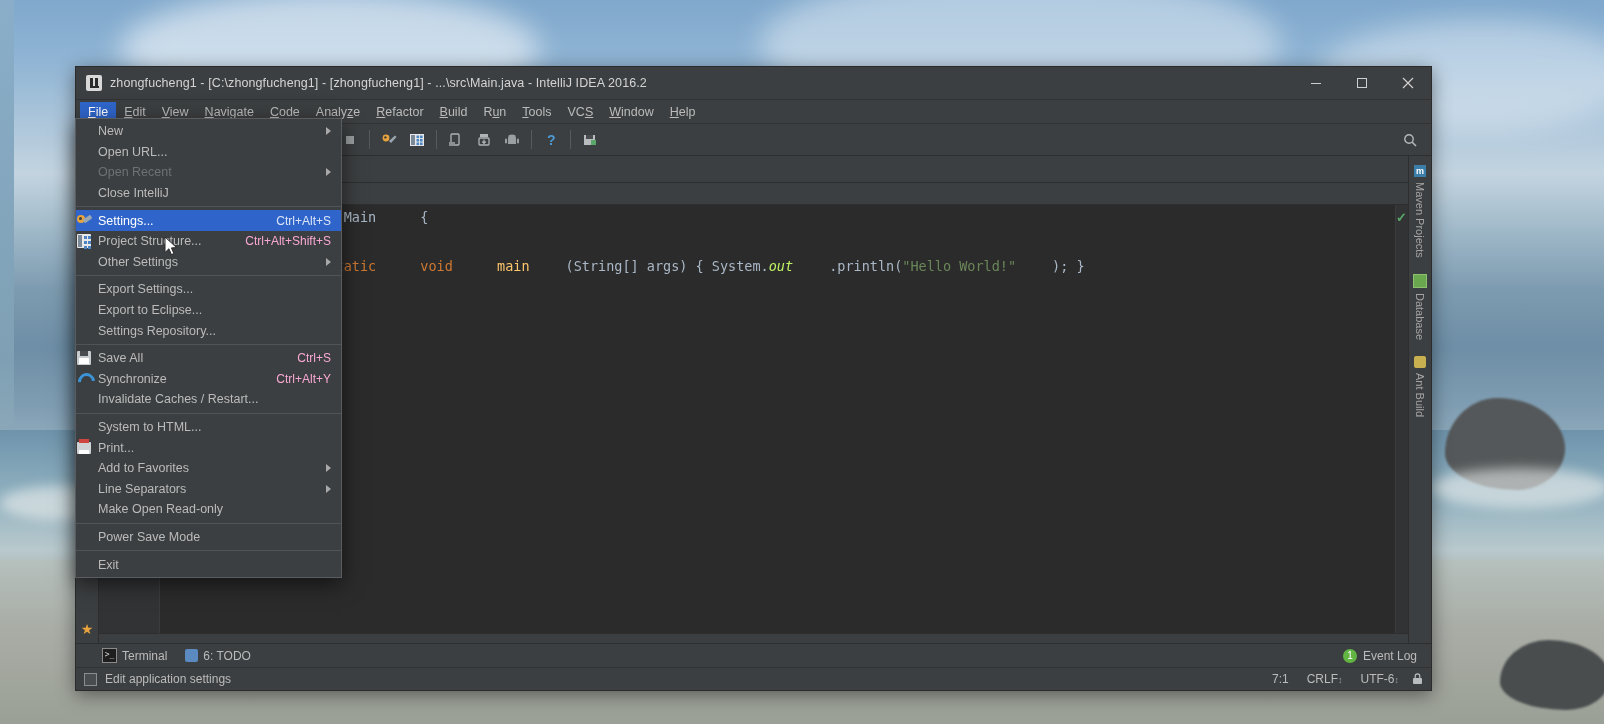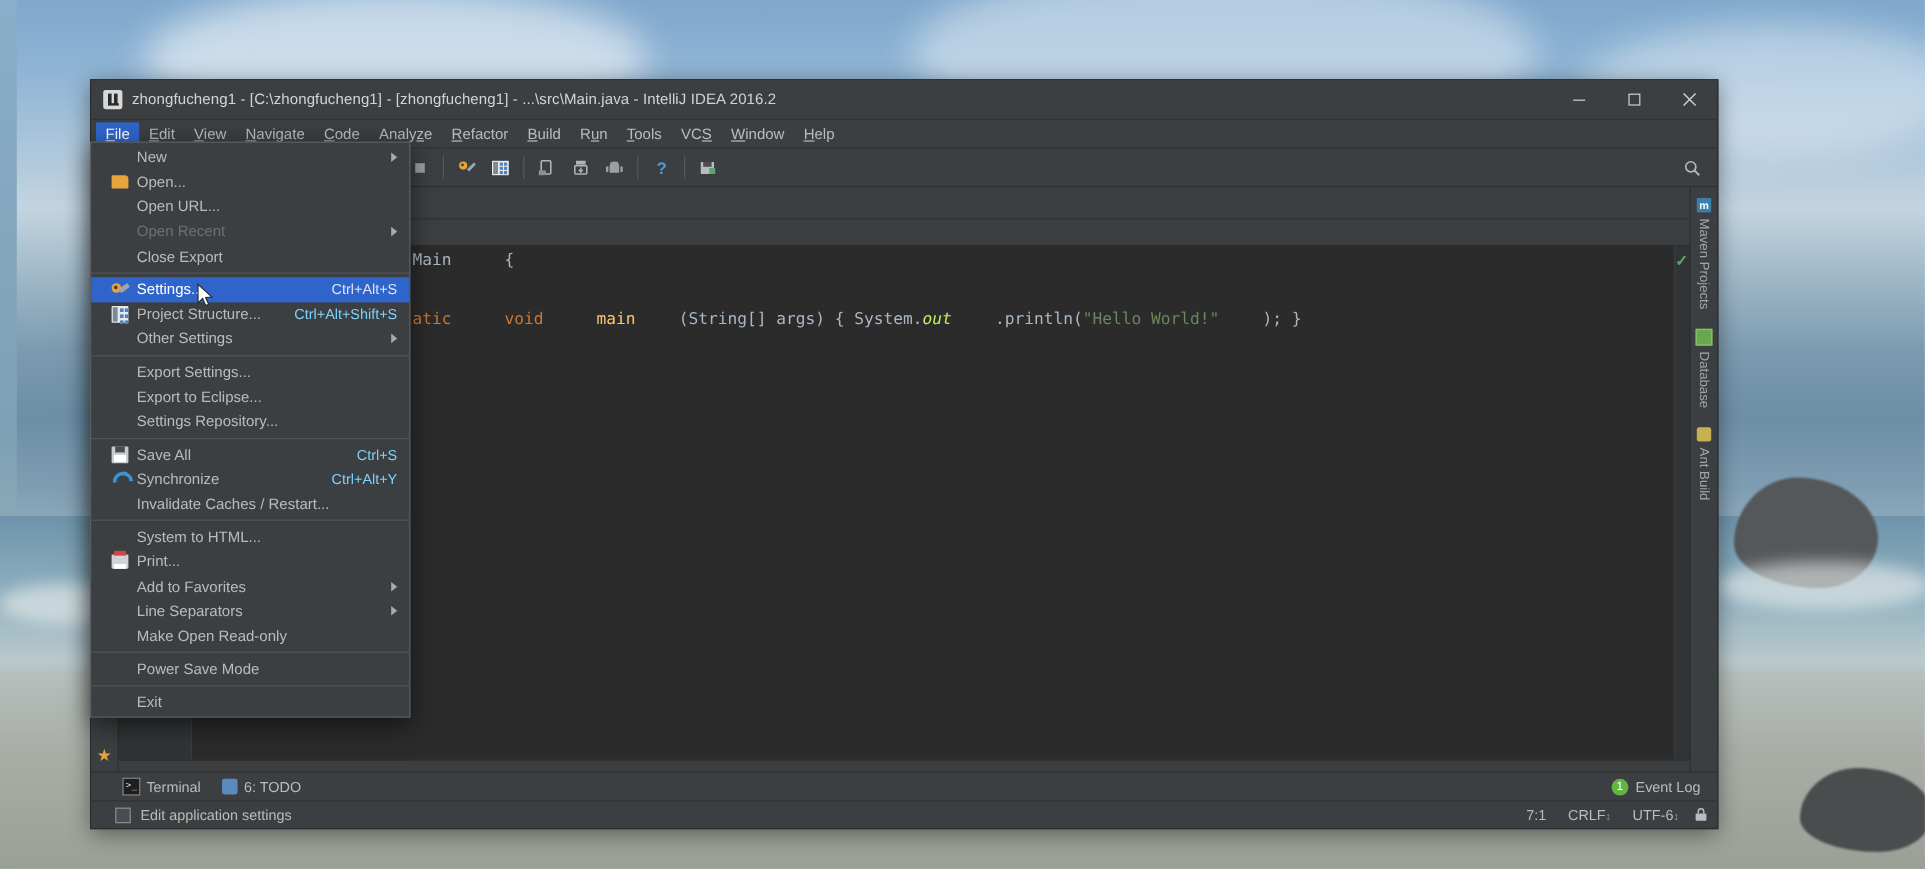--- a/index.html
+++ b/index.html
@@ -238,21 +238,21 @@
   #event-log { display: flex; align-items: center; gap: 6px; font-size: 12px; color: #bbbbbb; padding-right: 14px; }
   #event-badge {
     width: 14px; height: 14px; border-radius: 50%;
     background: #62b543; color: #ffffff; font-size: 10px;
     display: flex; align-items: center; justify-content: center; line-height: 1;
   }
 
   
   #status-bar {
     height: 22px; background: #3c3f41; border-top: 1px solid #323232;
-    display: flex; align-items: center; flex: 0 0 22px; padding: 0 8px 0 20px;
+    display: flex; align-items: center; flex: 0 0 22px; padding: 0 8px 0 8px;
     font-size: 12px; color: #bbbbbb;
   }
   #status-toggle {
     width: 11px; height: 11px; border: 1px solid #8a8e90; background: #4a4d4f;
     margin-right: 8px; flex: none;
   }
   .status-spacer { flex: 1 1 auto; }
   .status-cell { padding: 0 9px; white-space: nowrap; }
   .status-arrows { font-size: 9px; color: #9a9a9a; }
   #lock-icon { width: 11px; height: 12px; flex: none; margin-left: 4px; }
@@ -264,31 +264,31 @@
     width: 265px;
     background: #3c3f41;
     border: 1px solid #5a5d5f;
     box-shadow: 0 6px 20px rgba(0,0,0,0.55);
     padding: 2px 0;
     z-index: 50;
     font-size: 12.5px;
   }
   .mrow {
     display: flex; align-items: center; height: 20.6px;
-    padding: 0 10px 0 16px; color: #bbbbbb; white-space: nowrap;
+    padding: 0 10px 0 0; color: #bbbbbb; white-space: nowrap;
     position: relative;
   }
   .mrow.sel { background: #2f65ca; color: #ffffff; }
   .mrow.disabled { color: #6e7173; }
   .m-icon {
     width: 16px; height: 16px; margin-right: 6px; flex: none;
     display: flex; align-items: center; justify-content: center;
   }
   .m-label { flex: 1 1 auto; }
-  .m-accel { color: #7dd3fc; font-size: 12px; margin-left: 18px; }
+  .m-accel { color: #f9a8d4; font-size: 12px; margin-left: 18px; }
   .mrow.sel .m-accel { color: #dbe5f7; }
   .m-arrow {
     width: 0; height: 0; margin-left: 10px;
     border-top: 4px solid transparent; border-bottom: 4px solid transparent;
     border-left: 5px solid #a9a9a9;
   }
   .msep { height: 1px; background: #515457; margin: 3px 0; }
 
   
   .ic-folder { width: 14px; height: 11px; background: #e8a33d; border-radius: 1px 3px 1px 1px; }
@@ -589,37 +589,31 @@
   </div>
 </div>
 
 <div id="file-menu">
     <div class="mrow">
       <span class="m-icon"></span>
       <span class="m-label">New</span>
       <span class="m-arrow"></span>
     </div>
     <div class="mrow">
-      <span class="m-icon">
-        <span class="ic-folder"></span>
-      </span>
-      <span class="m-label">Open...</span>
-    </div>
-    <div class="mrow">
       <span class="m-icon"></span>
       <span class="m-label">Open URL...</span>
     </div>
     <div class="mrow disabled">
       <span class="m-icon"></span>
       <span class="m-label">Open Recent</span>
       <span class="m-arrow"></span>
     </div>
     <div class="mrow">
       <span class="m-icon"></span>
-      <span class="m-label">Close Export</span>
+      <span class="m-label">Close IntelliJ</span>
     </div>
     <div class="msep"></div>
     <div class="mrow sel">
       <span class="m-icon">
         <span class="ic-wrench">
           <span class="k"></span>
           <span class="w"></span>
         </span>
       </span>
       <span class="m-label">Settings...</span>

